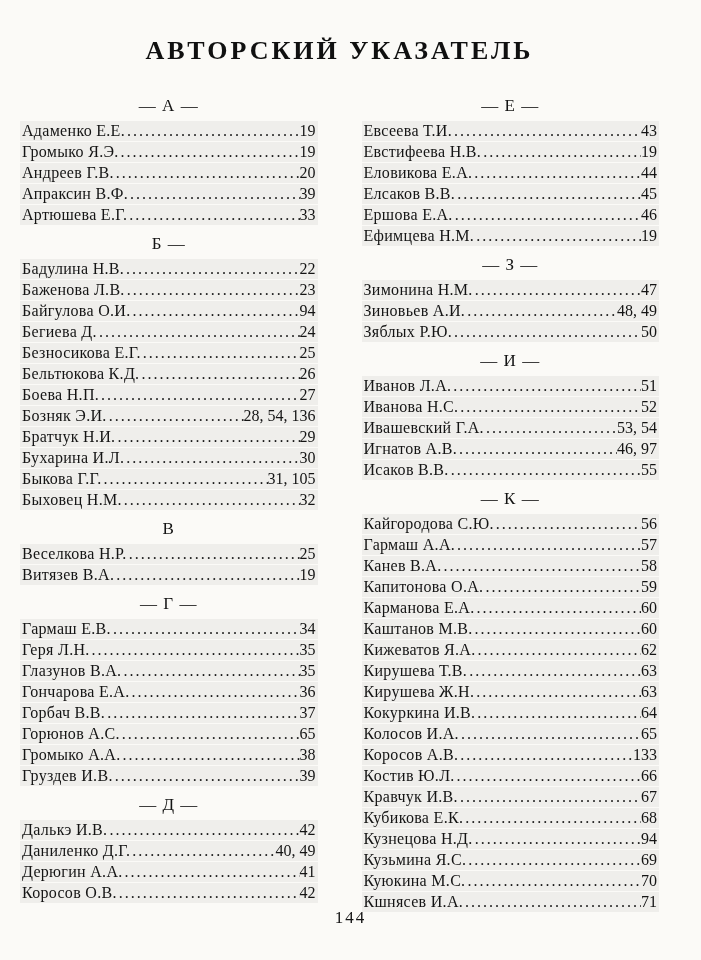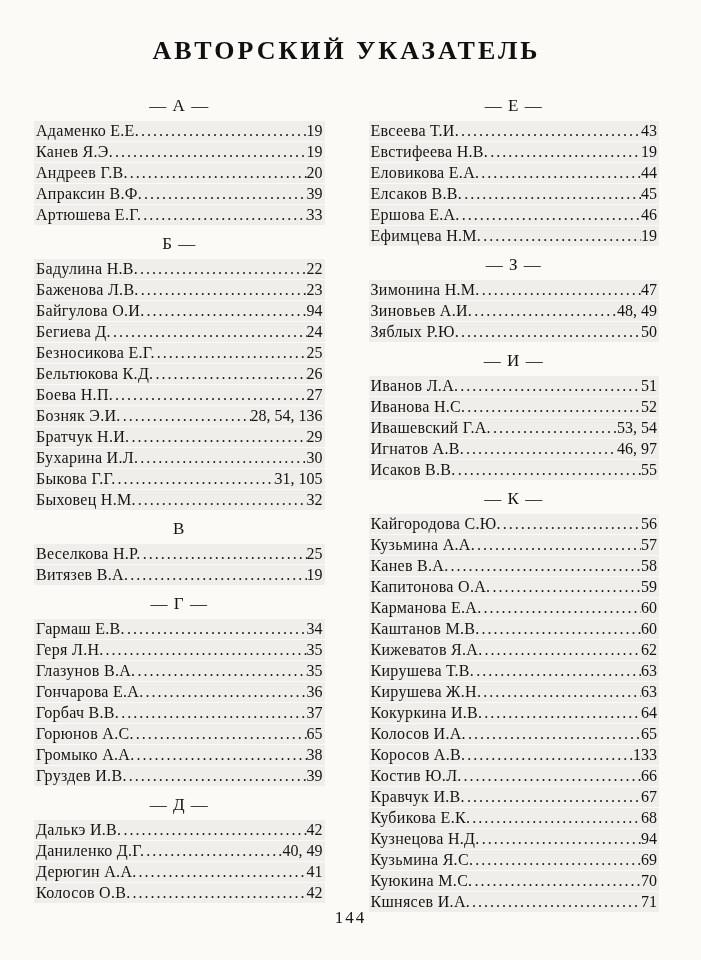--- a/index.html
+++ b/index.html
@@ -7,21 +7,21 @@
     padding: 0;
     background: #e9e7e2;
   }
   .page {
     position: relative;
     width: 701px;
     height: 960px;
     margin: 0 auto;
     background: #fbfaf7;
     box-sizing: border-box;
-    padding: 30px 42px 0 34px;
+    padding: 30px 42px 0 20px;
     font-family: "Liberation Serif", "DejaVu Serif", serif;
     color: #141414;
     overflow: hidden;
   }
   .title {
     text-align: center;
     font-size: 26px;
     font-weight: bold;
     letter-spacing: 3px;
     margin: 6px 0 30px 0;
@@ -88,21 +88,21 @@
 
   <div class="columns">
     <div class="column">
         <div class="section-header">— А —</div>
         <div class="entry">
           <span class="name">Адаменко Е.Е.</span>
           <span class="dots">......................................................................</span>
           <span class="pages">19</span>
         </div>
         <div class="entry">
-          <span class="name">Канев Я.Э.</span>
+          <span class="name">Громыко Я.Э.</span>
           <span class="dots">......................................................................</span>
           <span class="pages">19</span>
         </div>
         <div class="entry">
           <span class="name">Андреев Г.В.</span>
           <span class="dots">......................................................................</span>
           <span class="pages">20</span>
         </div>
         <div class="entry">
           <span class="name">Апраксин В.Ф.</span>
@@ -237,21 +237,21 @@
           <span class="name">Даниленко Д.Г.</span>
           <span class="dots">......................................................................</span>
           <span class="pages">40, 49</span>
         </div>
         <div class="entry">
           <span class="name">Дерюгин А.А.</span>
           <span class="dots">......................................................................</span>
           <span class="pages">41</span>
         </div>
         <div class="entry">
-          <span class="name">Колосов О.В.</span>
+          <span class="name">Коросов О.В.</span>
           <span class="dots">......................................................................</span>
           <span class="pages">42</span>
         </div>
       </div>
     <div class="column">
         <div class="section-header">— Е —</div>
         <div class="entry">
           <span class="name">Евсеева Т.И.</span>
           <span class="dots">......................................................................</span>
           <span class="pages">43</span>
@@ -323,21 +323,21 @@
           <span class="dots">......................................................................</span>
           <span class="pages">55</span>
         </div>
         <div class="section-header">— К —</div>
         <div class="entry">
           <span class="name">Кайгородова С.Ю.</span>
           <span class="dots">......................................................................</span>
           <span class="pages">56</span>
         </div>
         <div class="entry">
-          <span class="name">Кузьмина А.А.</span>
+          <span class="name">Гармаш А.А.</span>
           <span class="dots">......................................................................</span>
           <span class="pages">57</span>
         </div>
         <div class="entry">
           <span class="name">Канев В.А.</span>
           <span class="dots">......................................................................</span>
           <span class="pages">58</span>
         </div>
         <div class="entry">
           <span class="name">Капитонова О.А.</span>

